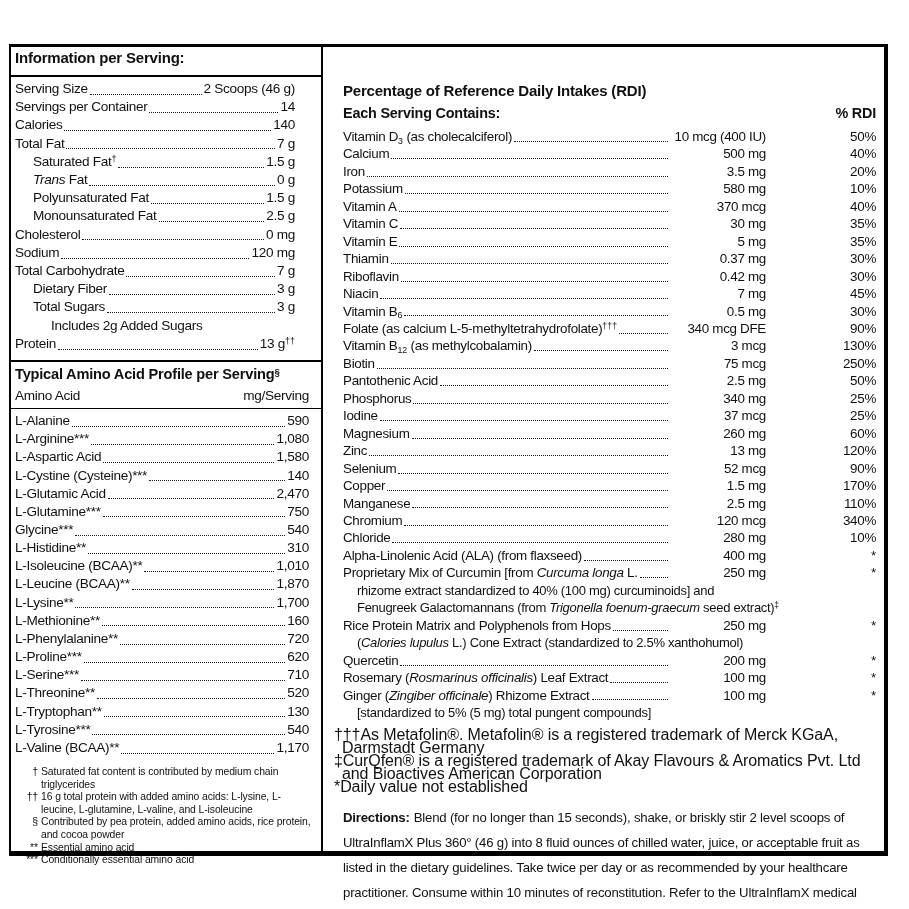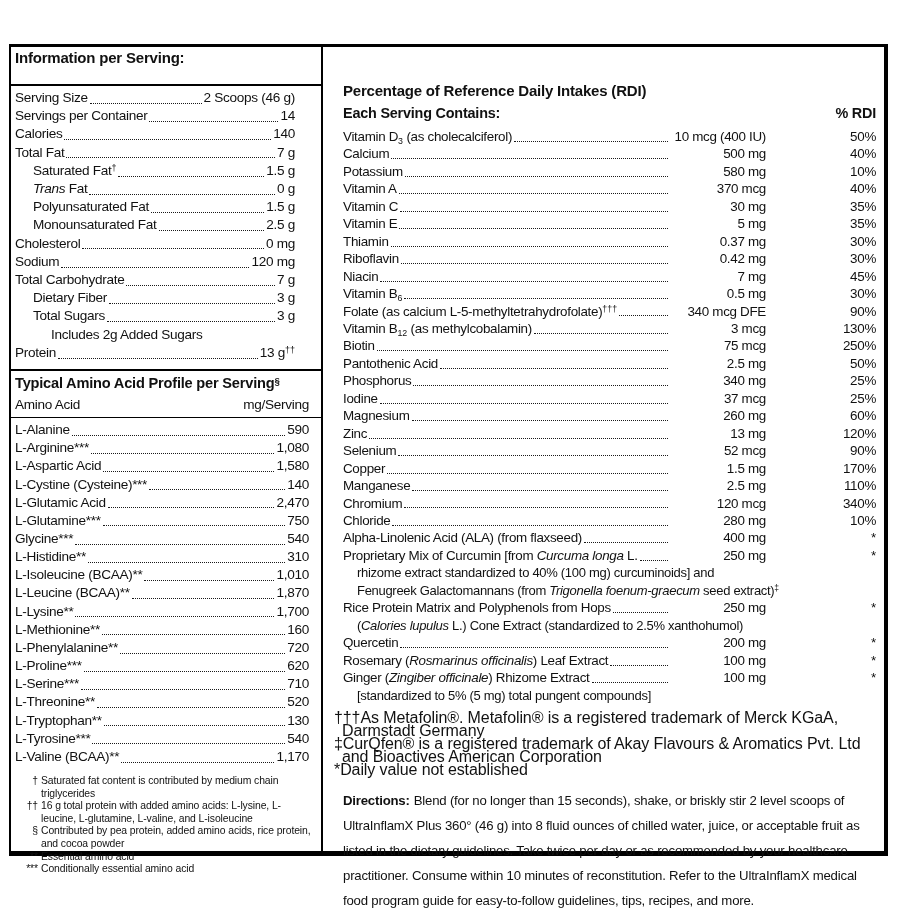--- a/index.html
+++ b/index.html
@@ -9,21 +9,21 @@
          border:2px solid #000;border-top-width:3px;border-bottom-width:5px;border-right-width:4px;
          display:flex;background:#fff;}
   .col-left{width:312px;flex:none;border-right:2px solid #000;box-sizing:border-box;
             display:flex;flex-direction:column;min-width:0;}
   .col-right{flex:1;display:flex;flex-direction:column;min-width:0;margin-top:32px;}
 
   sup{font-size:66%;position:relative;top:-0.45em;vertical-align:baseline;line-height:0;letter-spacing:0;}
   sub{font-size:66%;position:relative;top:0.3em;vertical-align:baseline;line-height:0;letter-spacing:0;}
   i{font-style:italic;}
 
-  .lhead{font-weight:bold;font-size:15px;line-height:20px;padding:1px 4px 16px 4px;
+  .lhead{font-weight:bold;font-size:15px;line-height:20px;padding:1px 4px 7px 4px;
          border-bottom:2px solid #000;letter-spacing:-0.2px;}
   .facts{padding:3px 26px 0 4px;}
   .frow{display:flex;line-height:18.2px;font-size:13.6px;letter-spacing:-0.3px;}
   .ind1{padding-left:18px;}
   .ind2{padding-left:36px;}
   .lab,.nname{white-space:nowrap;}
   .leader{flex:1;align-self:flex-end;margin:0 2px 3.5px 2px;border-bottom:1.7px dotted #1a1a1a;min-width:6px;}
   .val{white-space:nowrap;}
 
   .amino{border-top:2px solid #000;margin-top:7px;}
@@ -278,20 +278,26 @@
             <span class="nname"><span>Vitamin D</span><sub>3</sub><span> (as cholecalciferol)</span></span>
             <span class="leader"></span>
             <span class="namount">10 mcg (400 IU)</span>
             <span class="nrdi">50%</span>
           </div>
           <div class="nrow">
             <span class="nname">Calcium</span>
             <span class="leader"></span>
             <span class="namount">500 mg</span>
             <span class="nrdi">40%</span>
+          </div>
+          <div class="nrow">
+            <span class="nname">Iron</span>
+            <span class="leader"></span>
+            <span class="namount">3.5 mg</span>
+            <span class="nrdi">20%</span>
           </div>
           <div class="nrow">
             <span class="nname">Potassium</span>
             <span class="leader"></span>
             <span class="namount">580 mg</span>
             <span class="nrdi">10%</span>
           </div>
           <div class="nrow">
             <span class="nname">Vitamin A</span>
             <span class="leader"></span>

